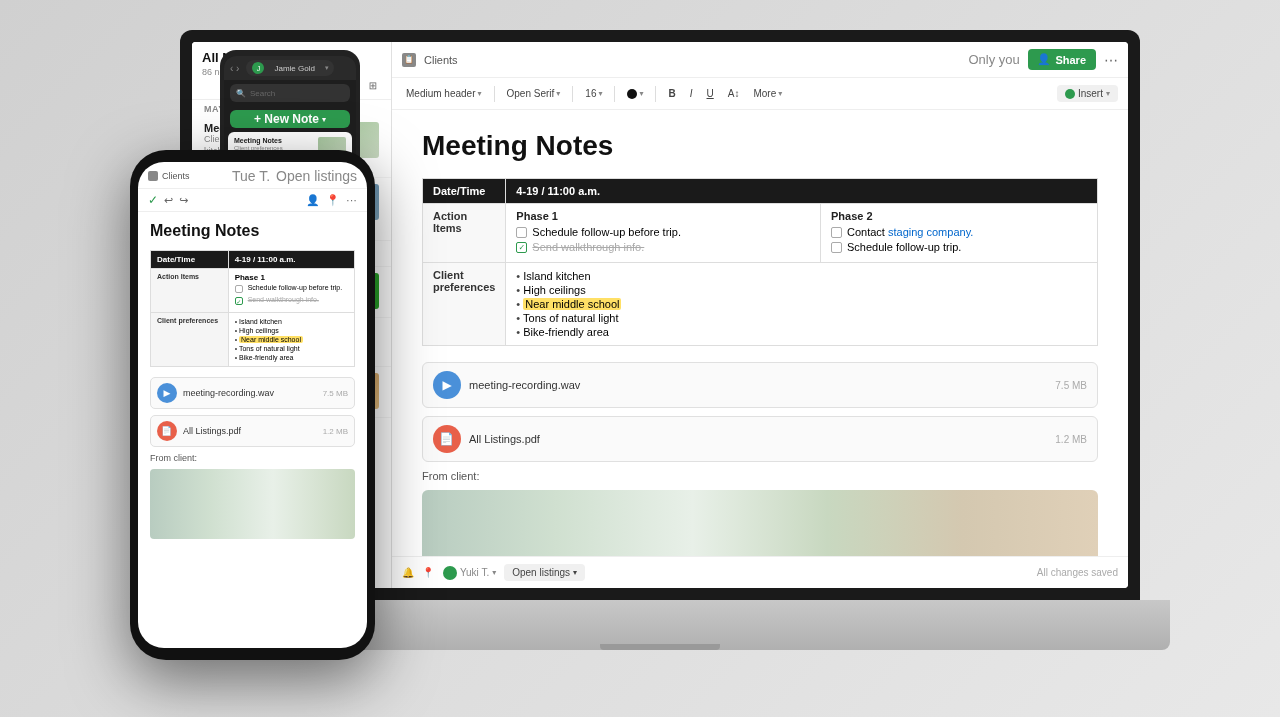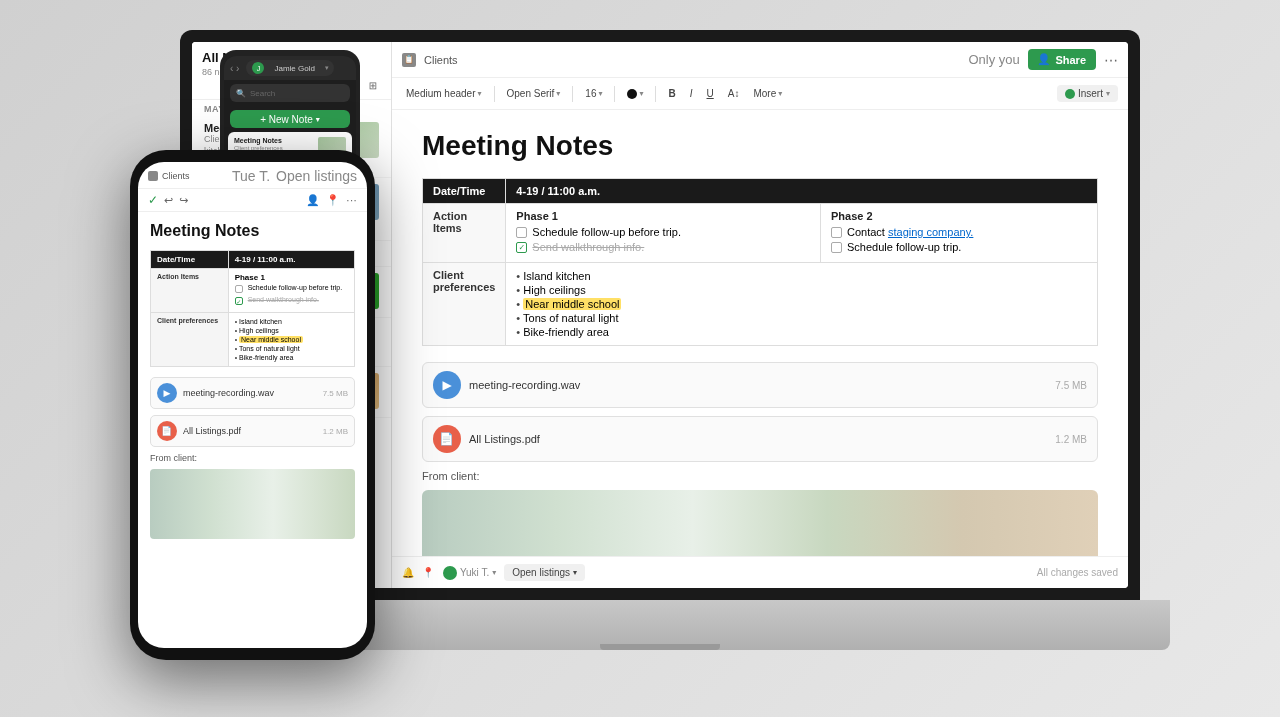--- a/index.html
+++ b/index.html
@@ -338,21 +338,21 @@
       align-items: center;
       justify-content: center;
       font-size: 8px;
       color: #2d9a4e;
     }
 
     .checkbox-box.checked { border-color: #2d9a4e; }
 
     .strikethrough { text-decoration: line-through; color: #aaa; }
 
-    .link-text { color: #0066cc; text-decoration: underline; }
+    .link-text { color: #0066cc; }
 
     .bullet-list { list-style: none; padding: 0; }
     .bullet-list li { padding: 1px 0; }
     .bullet-list li::before { content: '• '; color: #444; }
 
     .highlight-yellow {
       background: #ffe066;
       border-radius: 2px;
       padding: 0 2px;
     }
@@ -676,23 +676,23 @@
       border-radius: 6px;
       height: 18px;
       display: flex;
       align-items: center;
       justify-content: center;
       gap: 3px;
       cursor: pointer;
     }
 
     .dark-new-note-text {
-      font-size: 10px;
+      font-size: 12px;
       color: #fff;
-      font-weight: 400;
+      font-weight: 700;
     }
 
     
     .dark-notes-list {
       flex: 1;
       background: #fff;
       border-radius: 6px;
       margin: 0 4px 4px;
       overflow: hidden;
     }

